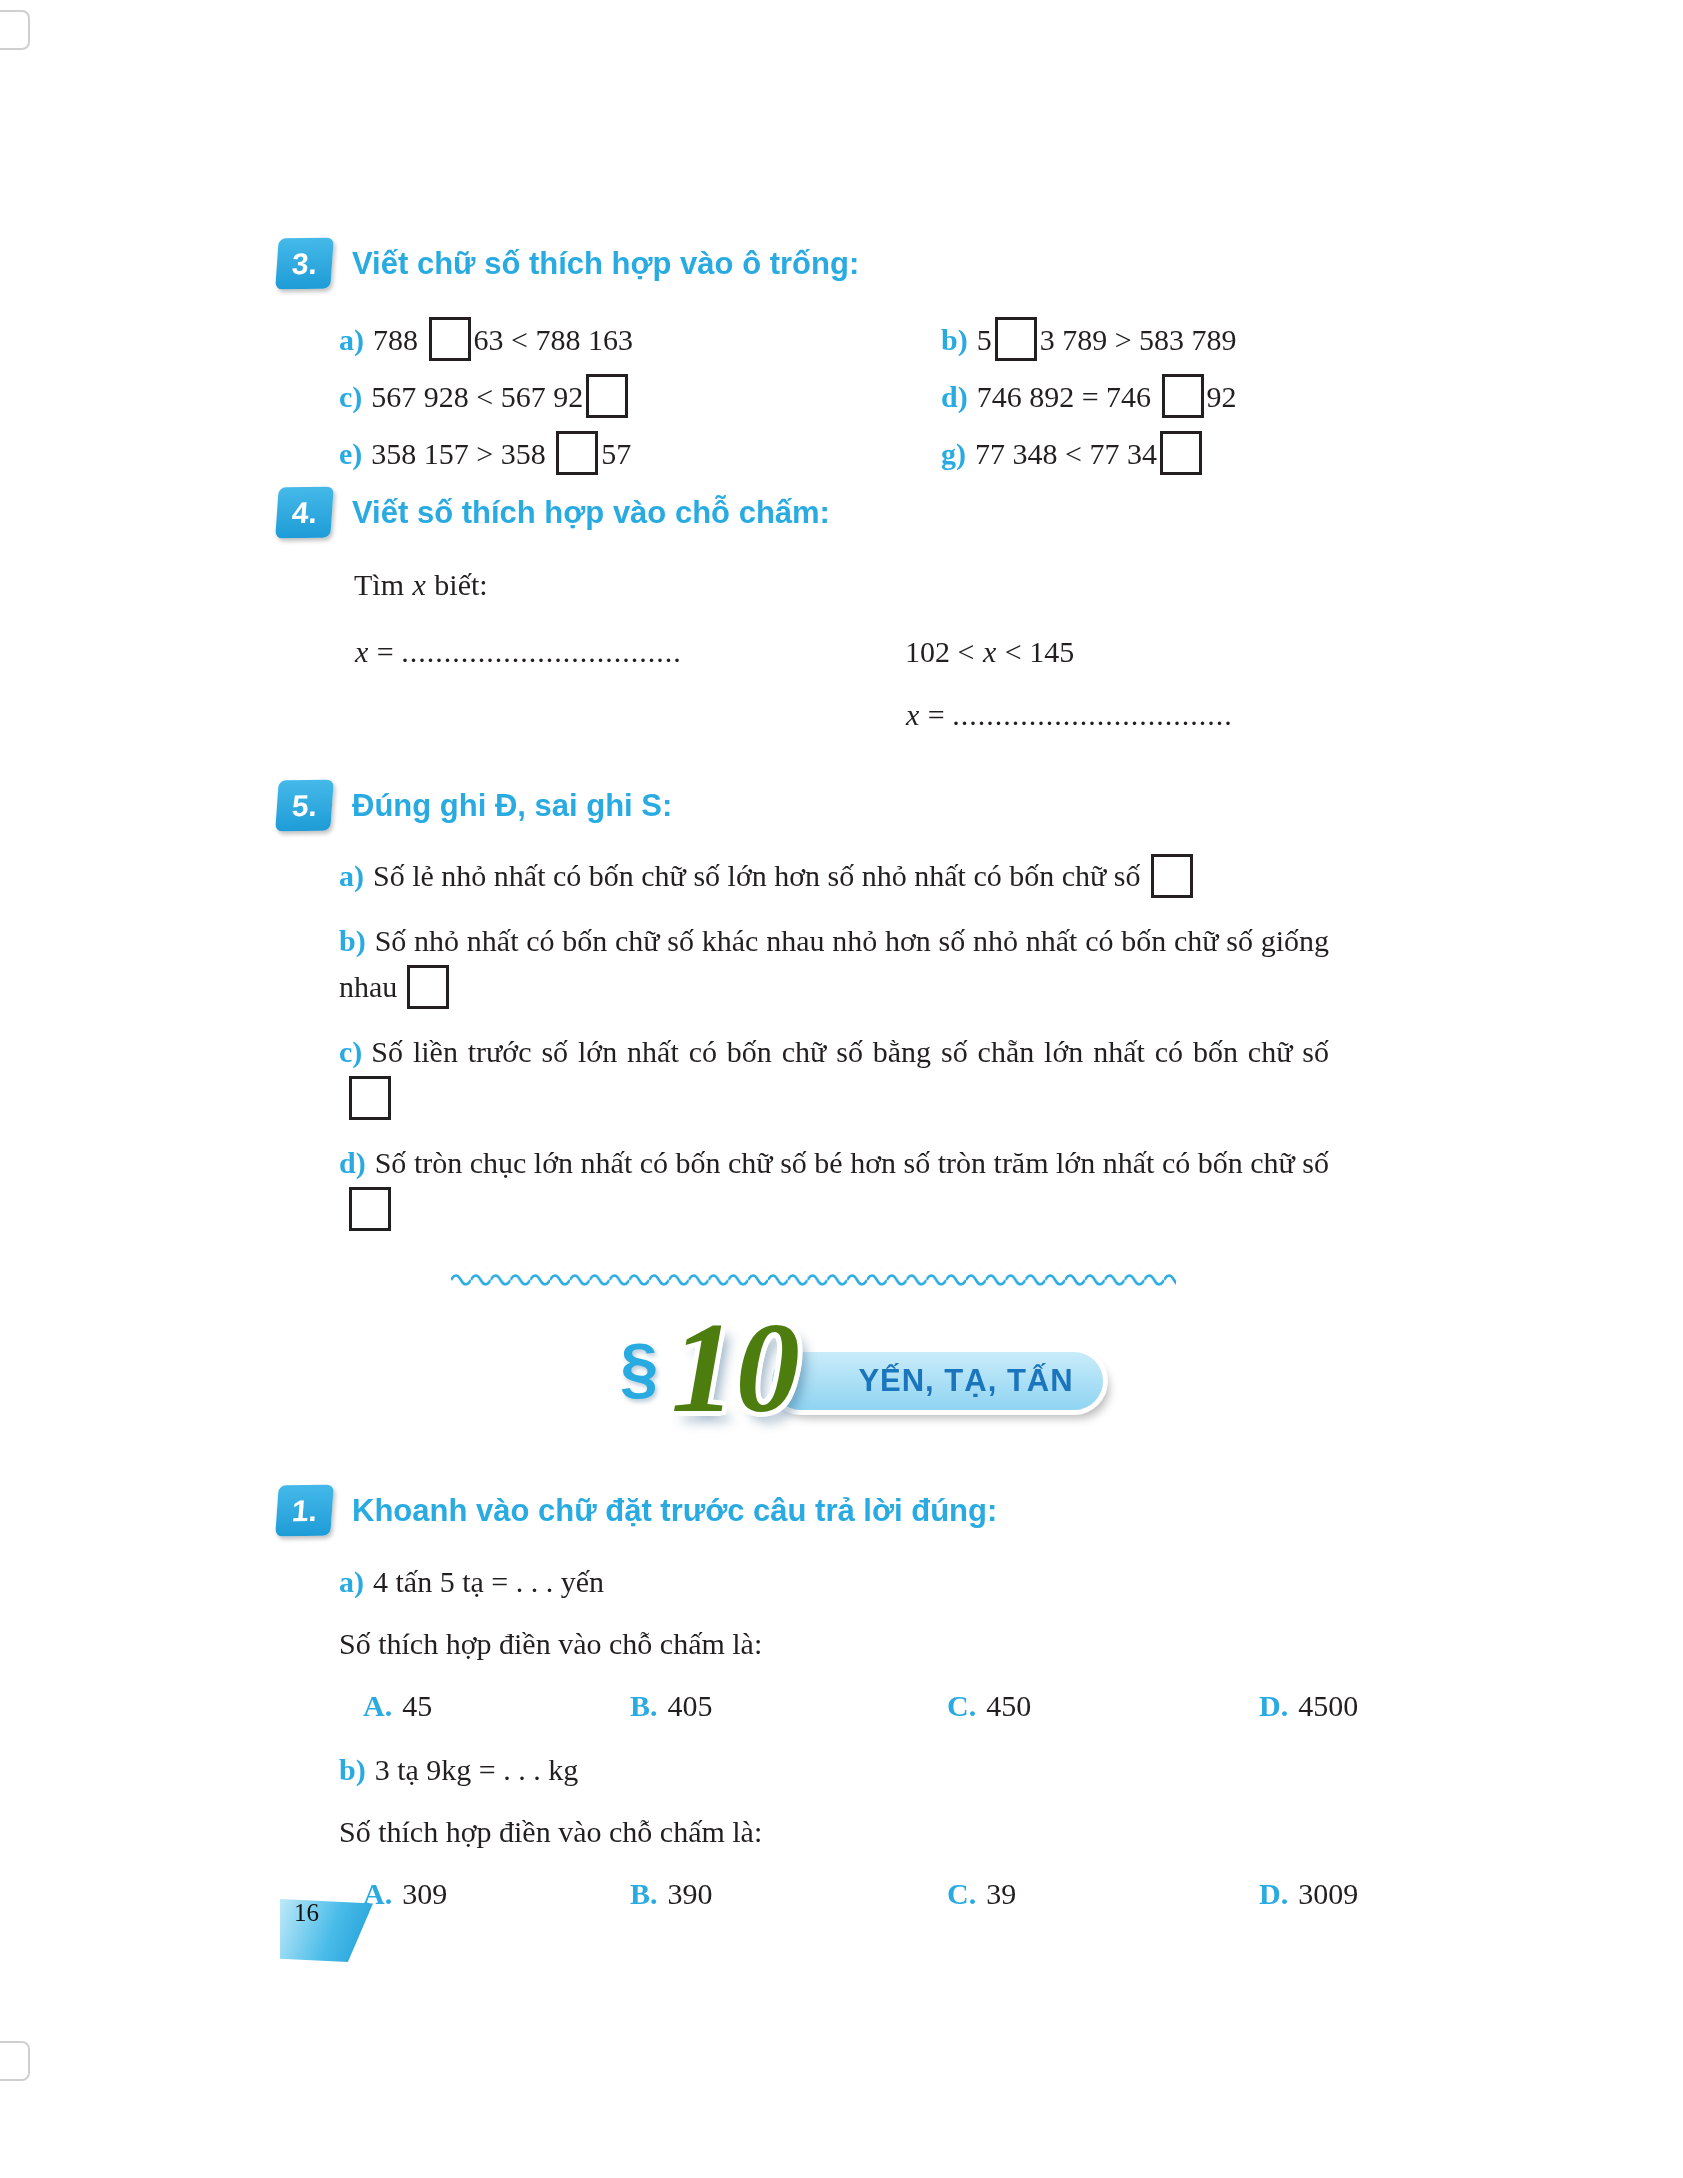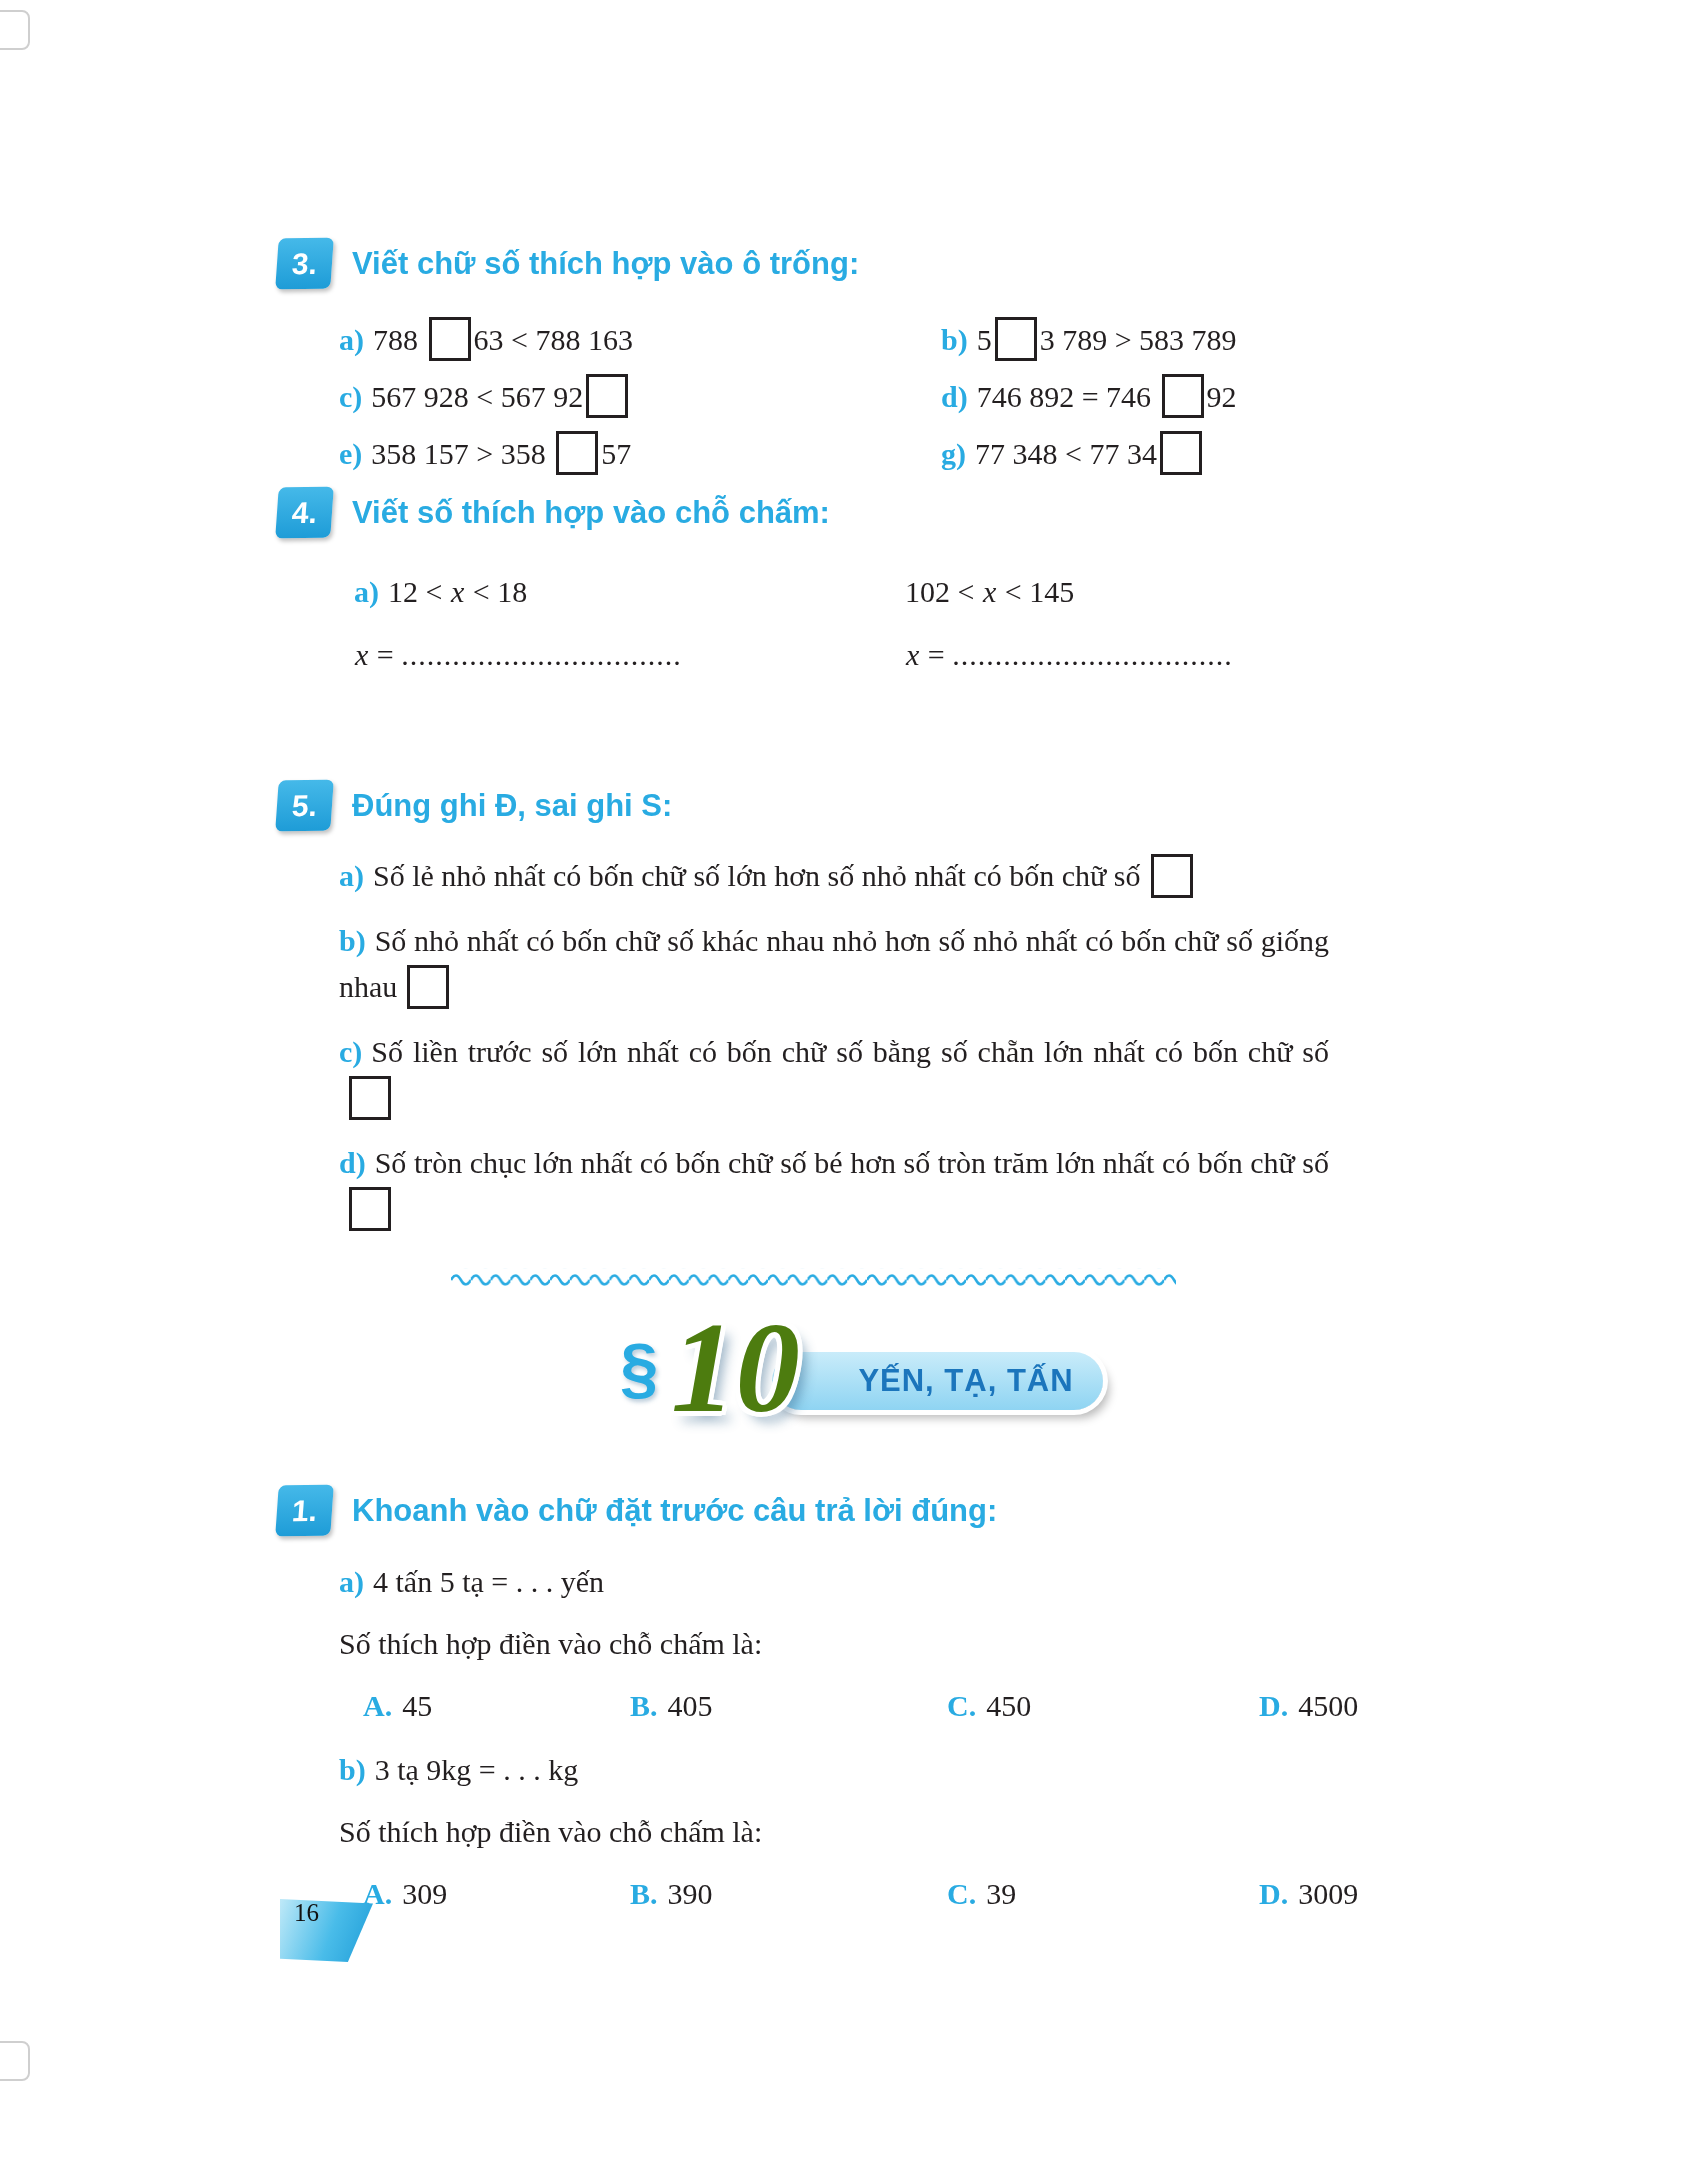--- a/index.html
+++ b/index.html
@@ -118,23 +118,23 @@
       </div>
     </div>
   </section>
 
   <section class="sec" style="top:487px">
     <div class="ex-head">
       <span class="badge">4.</span>
       <h2 class="ex-title">Viết số thích hợp vào chỗ chấm:</h2>
     </div>
     <div class="ex4-body">
+      <p class="find-x"><span>Tìm </span><span class="vx">x</span><span> biết:</span></p>
       <div class="ex4-cols">
         <div>
-          <p><span class="lbl">a)</span><span>12 &lt; </span><span class="vx">x</span><span> &lt; 18</span></p>
           <p><span class="vx">x</span><span> = </span><span class="dots">.................................</span></p>
         </div>
         <div>
           <p><span>102 &lt; </span><span class="vx">x</span><span> &lt; 145</span></p>
           <p><span class="vx">x</span><span> = </span><span class="dots">.................................</span></p>
         </div>
       </div>
     </div>
   </section>
 

